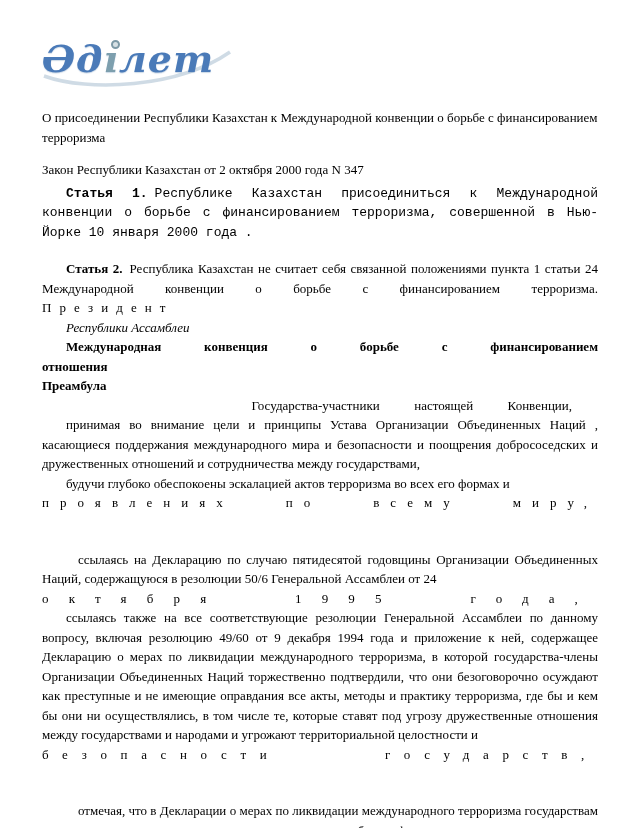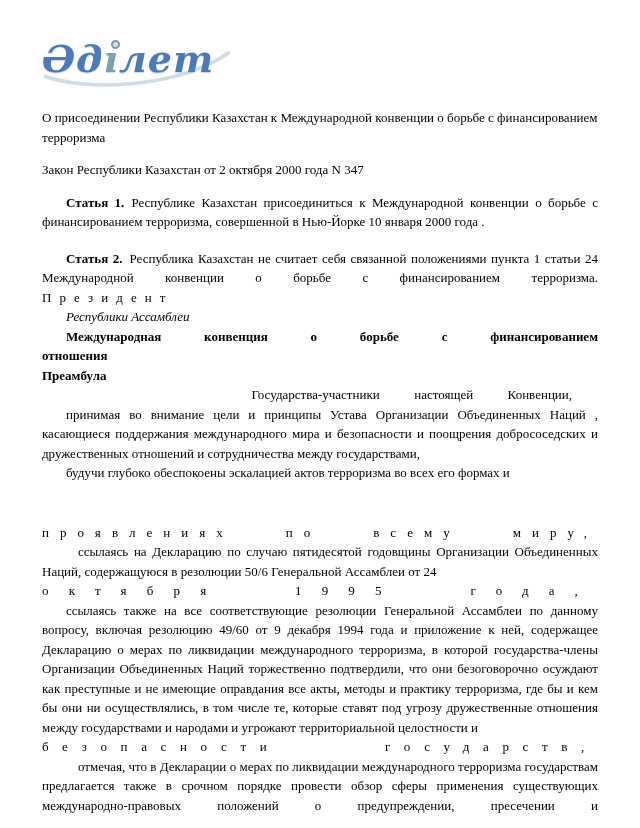--- a/index.html
+++ b/index.html
@@ -33,25 +33,25 @@
     width:9px; height:9px; border-radius:50%;
     background:#d6e0e4; border:2px solid #7d99a6;
   }
 
   
   p { margin:0; }
   .bold { font-weight:bold; }
   .just { text-align:justify; }
   .jl { text-align:justify; text-align-last:justify; }
   .ind1 { text-indent:24px; }
-  .ind2 { text-indent:36px; }
+  .ind2 { text-indent:36px;margin-top:37px; }
 
   .title { margin-top:12px; font-weight:normal; }
   .law { margin-top:13px; }
-  .art1 { margin-top:13px; }
+  .art1 { margin-top:4px;font-family:Liberation Mono, monospace; }
   .art2 { margin-top:17px; }
   .label { margin-right:7px; }
 
   .president {
     padding-right:52px;
     letter-spacing:.62em;
   }
   .sig2 { font-style:italic; text-indent:24px; }
 
   .conv { font-weight:bold; }
@@ -61,21 +61,21 @@
   }
   .conv-line2 { display:block; }
 
   .parties { text-align:right; padding-right:26px; word-spacing:2.4em; }
 
   .tail {
     display:block; text-indent:0;
     text-align:justify; text-align-last:justify;
     word-spacing:.4em;
   }
-  .tail2 { letter-spacing:.85em;margin-top:40px; }
+  .tail2 { letter-spacing:.85em; }
   .tail3 { letter-spacing:1.55em; }
   .tail4 { letter-spacing:1.05em; }
 </style>
 </head>
 <body>
 
 <div class="page">
 
   <div class="logo">
     <svg class="logo-swoosh" viewBox="0 0 200 60">

